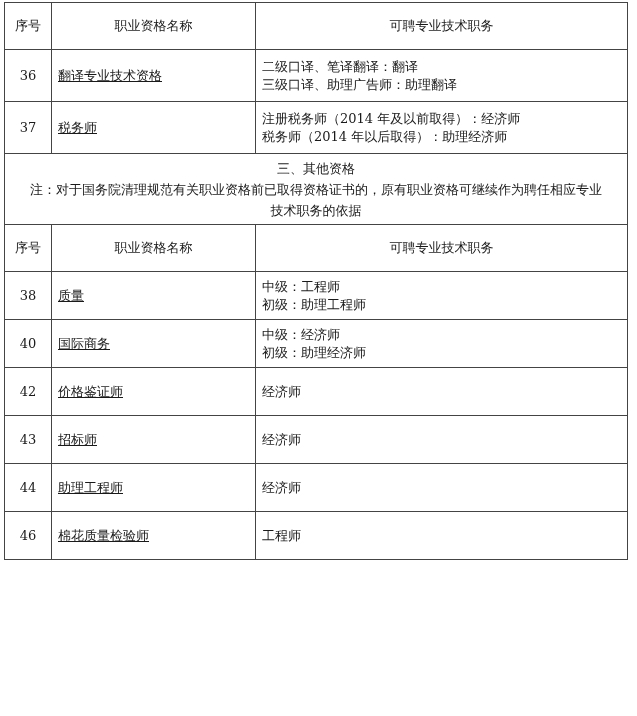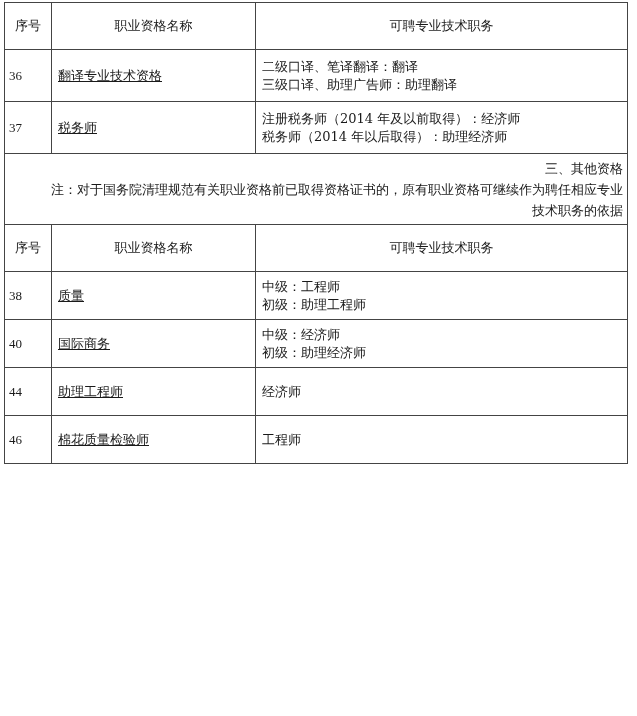--- a/index.html
+++ b/index.html
@@ -29,28 +29,28 @@
     td {
       border: 1.5px solid #444;
       font-size: 13px;
       line-height: 18px;
       padding: 0 4px;
       vertical-align: middle;
     }
     col.c1 { width: 47px; }
     col.c2 { width: 204px; }
     col.c3 { width: 372px; }
-    .num { text-align: left; font-family: Liberation Serif, serif; }
+    .num { text-align: center; }
     .center { text-align: center; }
     .hdr td { height: 46px; }
     .row td { height: 47px; }
     .row2 td { height: 51px; }
     .section td {
       height: 66px;
-      text-align: right;
+      text-align: center;
       padding: 2px 4px;
       line-height: 21px;
     }
     .line { display: block; }
     .name { padding-left: 6px; text-decoration: underline; }
     .duty { padding-left: 6px; margin-left: 24px; }
   </style>
 </head>
 <body>
 
@@ -114,21 +114,35 @@
       <tr class="row">
         <td class="num">40</td>
         <td class="name">国际商务</td>
         <td class="duty">
           <span class="line">中级：经济师</span>
           <span class="line">初级：助理经济师</span>
         </td>
       </tr>
 
 
+      <tr class="row">
+        <td class="num">42</td>
+        <td class="name">价格鉴证师</td>
+        <td class="duty">
+          <span class="line">经济师</span>
+        </td>
+      </tr>
 
+      <tr class="row">
+        <td class="num">43</td>
+        <td class="name">招标师</td>
+        <td class="duty">
+          <span class="line">经济师</span>
+        </td>
+      </tr>
 
       <tr class="row">
         <td class="num">44</td>
         <td class="name">助理工程师</td>
         <td class="duty">
           <span class="line">经济师</span>
         </td>
       </tr>
 
 

